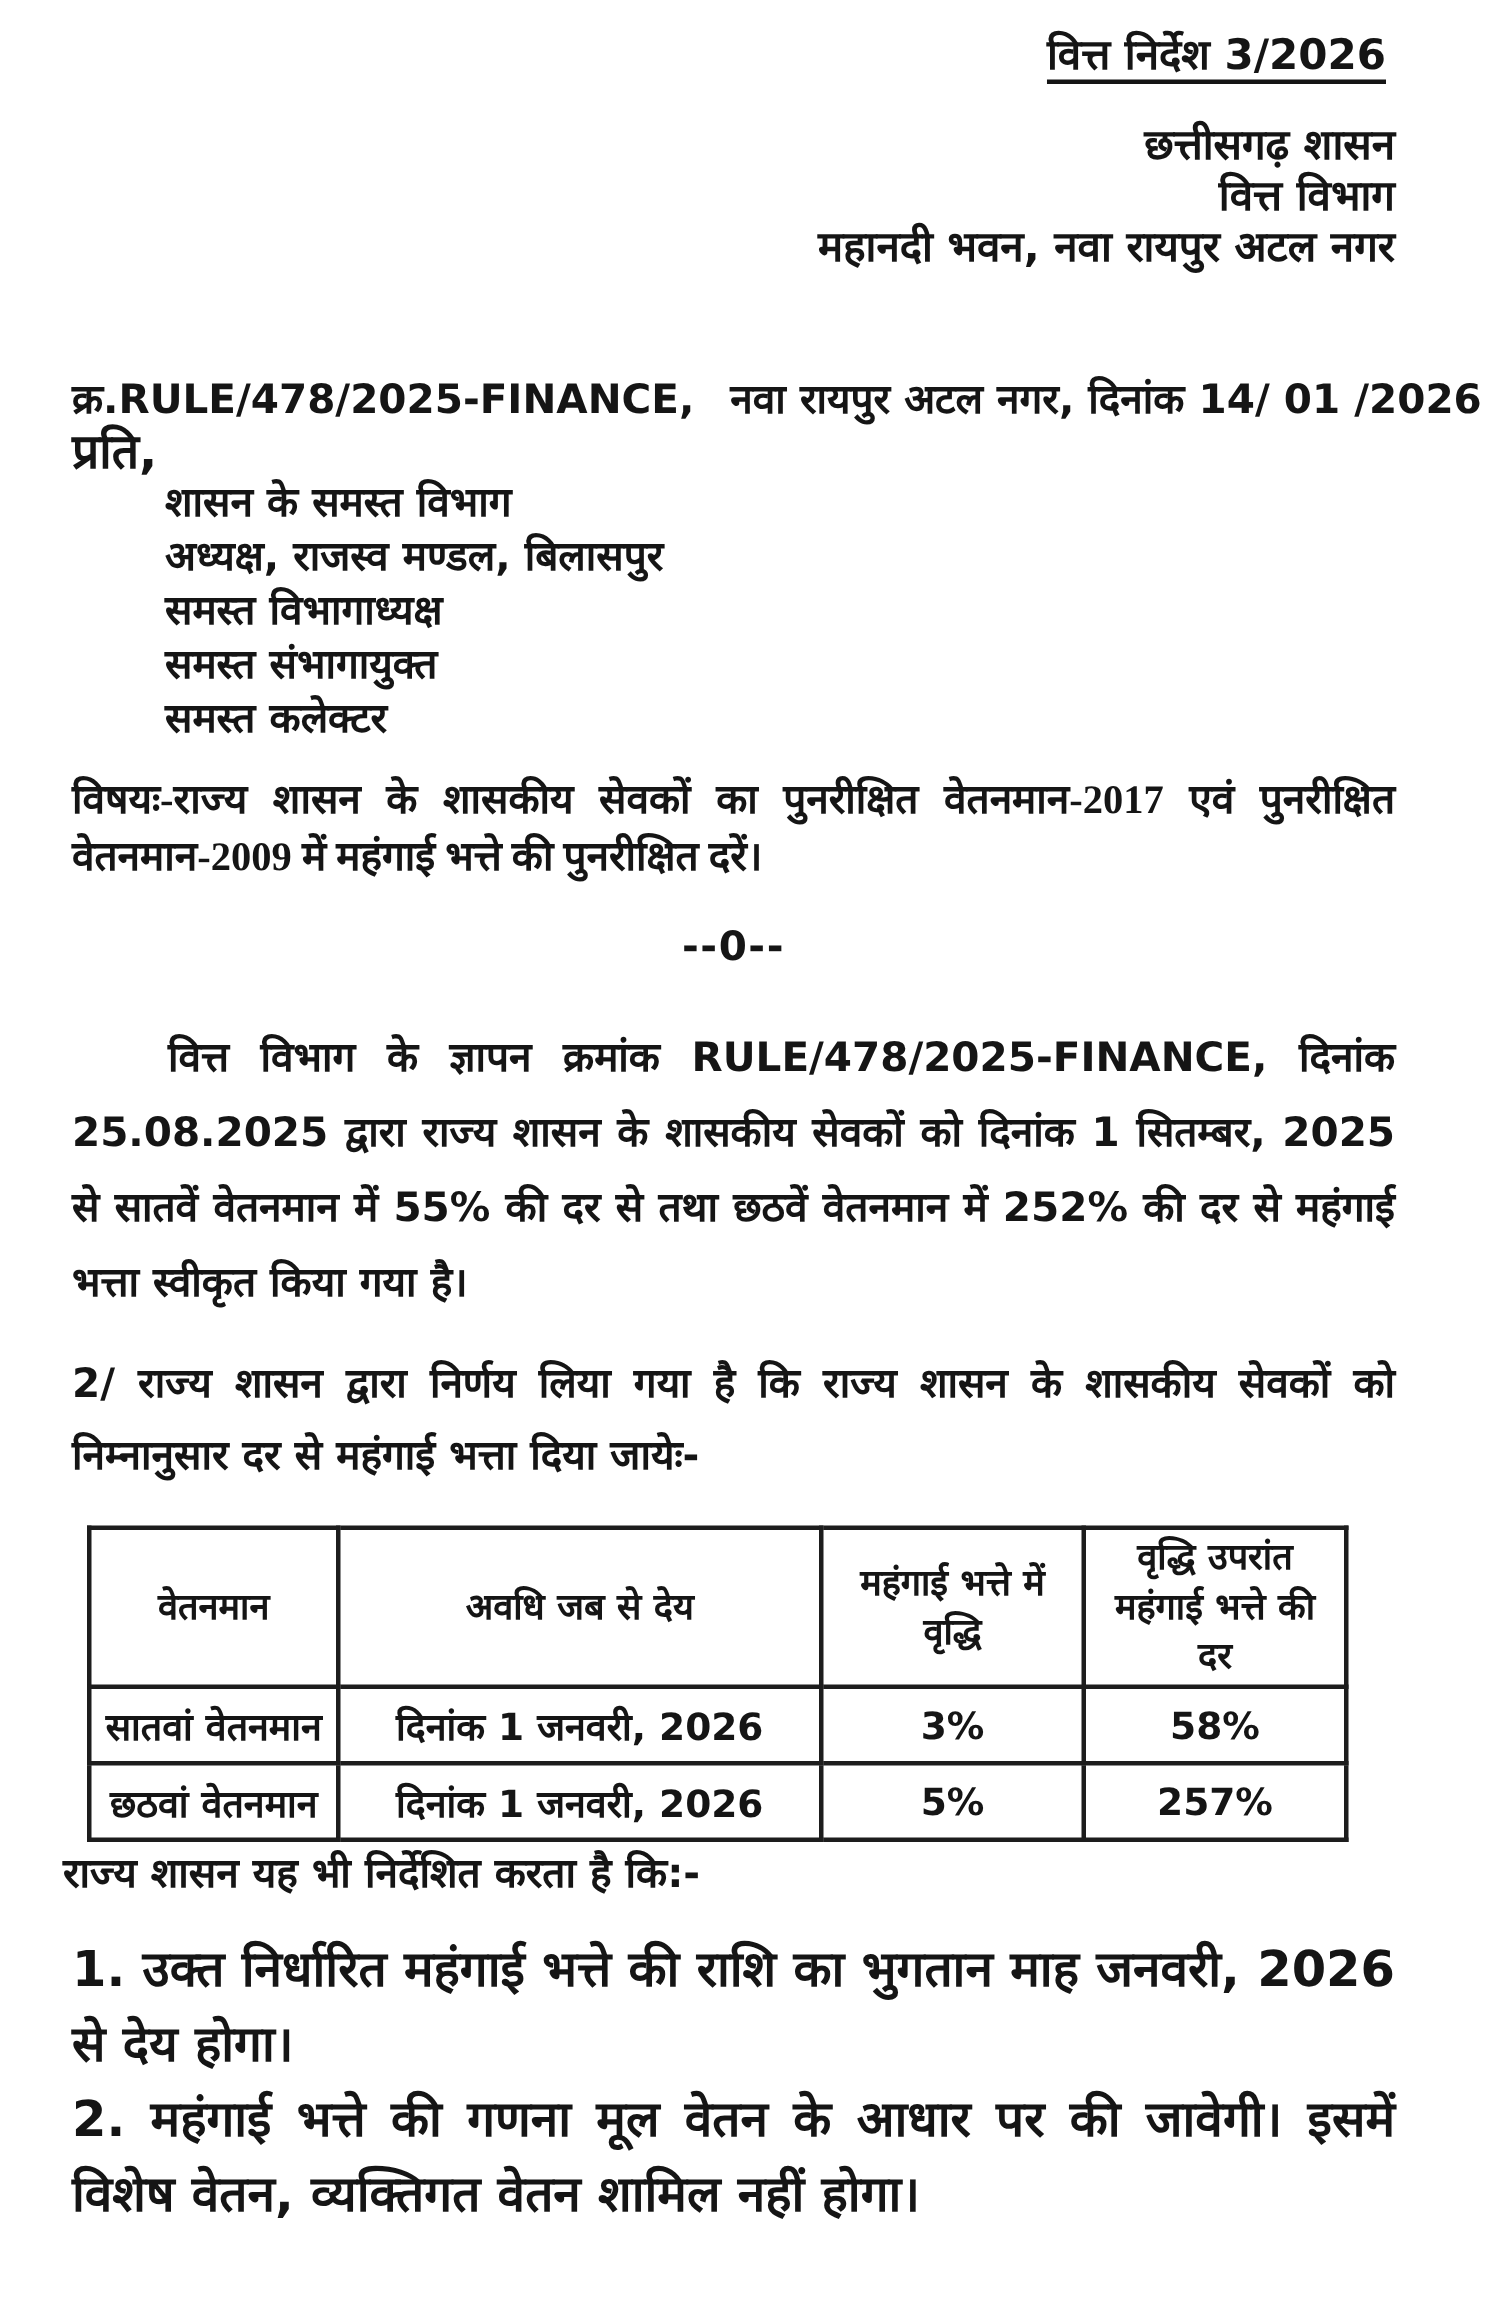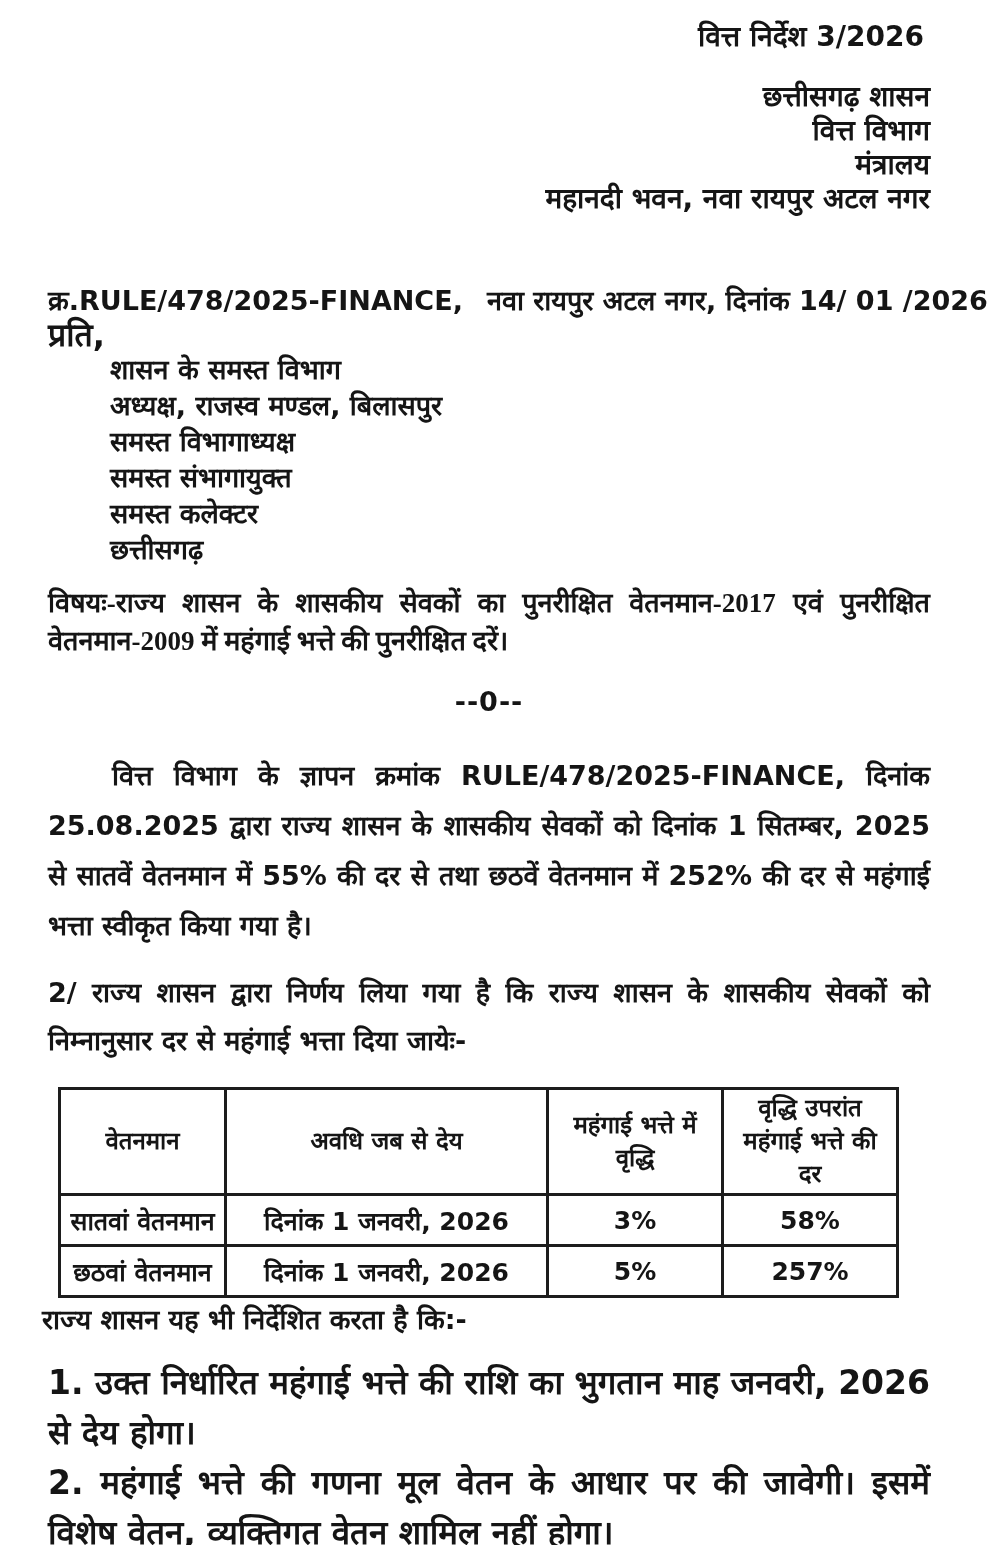--- a/index.html
+++ b/index.html
@@ -17,20 +17,21 @@
     width: 1000px;
     height: 1545px;
     padding: 16px 70px 0 48px;
   }
   .doc-ref {
     text-align: right;
     font-size: 28px;
     margin-right: 6px;
   }
   .doc-ref span {
+    text-decoration: underline;
     text-decoration-thickness: 3px;
     text-underline-offset: 7px;
   }
   .letterhead {
     text-align: right;
     margin-top: 26px;
     font-size: 28px;
     line-height: 34px;
   }
   .ref-line {
@@ -118,37 +119,35 @@
 
 <div class="page">
 
   <div class="doc-ref">
     <span>वित्त निर्देश  3/2026</span>
   </div>
 
   <div class="letterhead">
     <div>छत्तीसगढ़ शासन</div>
     <div>वित्त विभाग</div>
-    <div>मंत्रालय</div>
     <div>महानदी भवन, नवा रायपुर अटल नगर</div>
   </div>
 
   <div class="ref-line">
     <span class="ref-num">क्र.RULE/478/2025-FINANCE,</span><span>नवा रायपुर अटल नगर, दिनांक 14/ 01 /2026</span>
   </div>
 
   <div class="to-label">प्रति,</div>
 
   <div class="recipients">
     <div class="recipient">शासन के समस्त विभाग</div>
     <div class="recipient">अध्यक्ष, राजस्व मण्डल, बिलासपुर</div>
     <div class="recipient">समस्त विभागाध्यक्ष</div>
     <div class="recipient">समस्त संभागायुक्त</div>
     <div class="recipient">समस्त कलेक्टर</div>
-    <div class="recipient">छत्तीसगढ़</div>
   </div>
 
   <div class="subject">विषयः-राज्य शासन के शासकीय सेवकों का पुनरीक्षित वेतनमान-2017 एवं पुनरीक्षित वेतनमान-2009 में  महंगाई भत्ते की पुनरीक्षित दरें।</div>
 
   <div class="separator">--0--</div>
 
   <div class="para-1">वित्त विभाग के ज्ञापन क्रमांक RULE/478/2025-FINANCE, दिनांक 25.08.2025 द्वारा राज्य शासन के शासकीय सेवकों को दिनांक 1 सितम्बर, 2025 से सातवें वेतनमान में 55% की दर से तथा छठवें वेतनमान में 252% की दर से महंगाई भत्ता स्वीकृत किया गया है।</div>
 
   <div class="para-2">2/ राज्य शासन द्वारा निर्णय लिया गया है कि राज्य शासन के शासकीय सेवकों को निम्नानुसार दर से महंगाई भत्ता दिया जायेः-</div>
 

